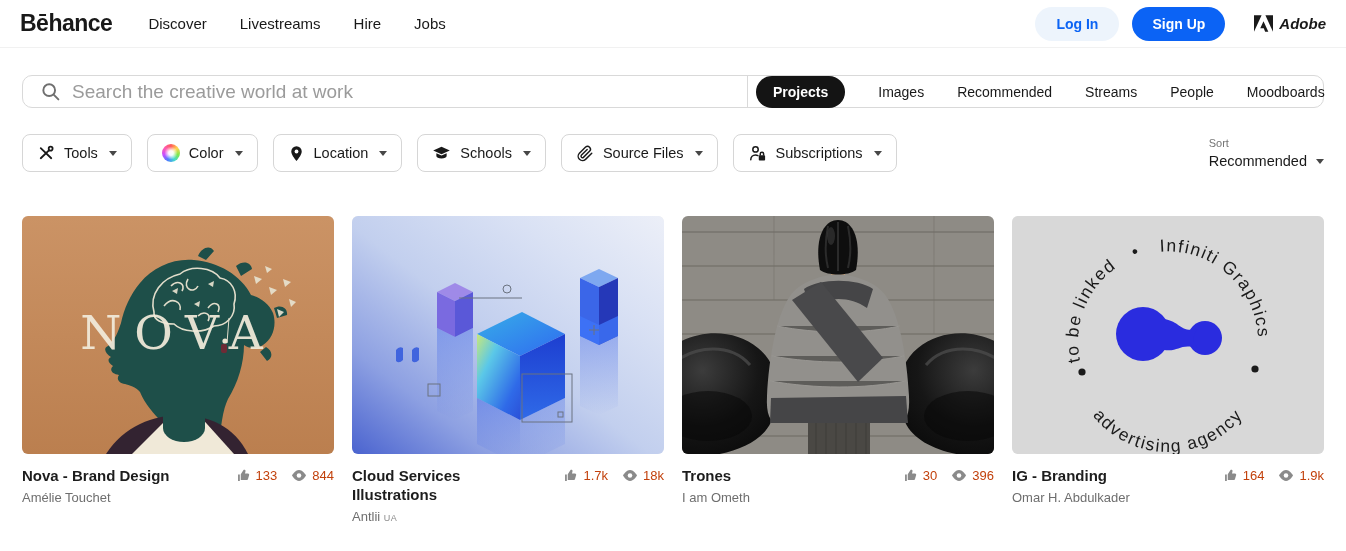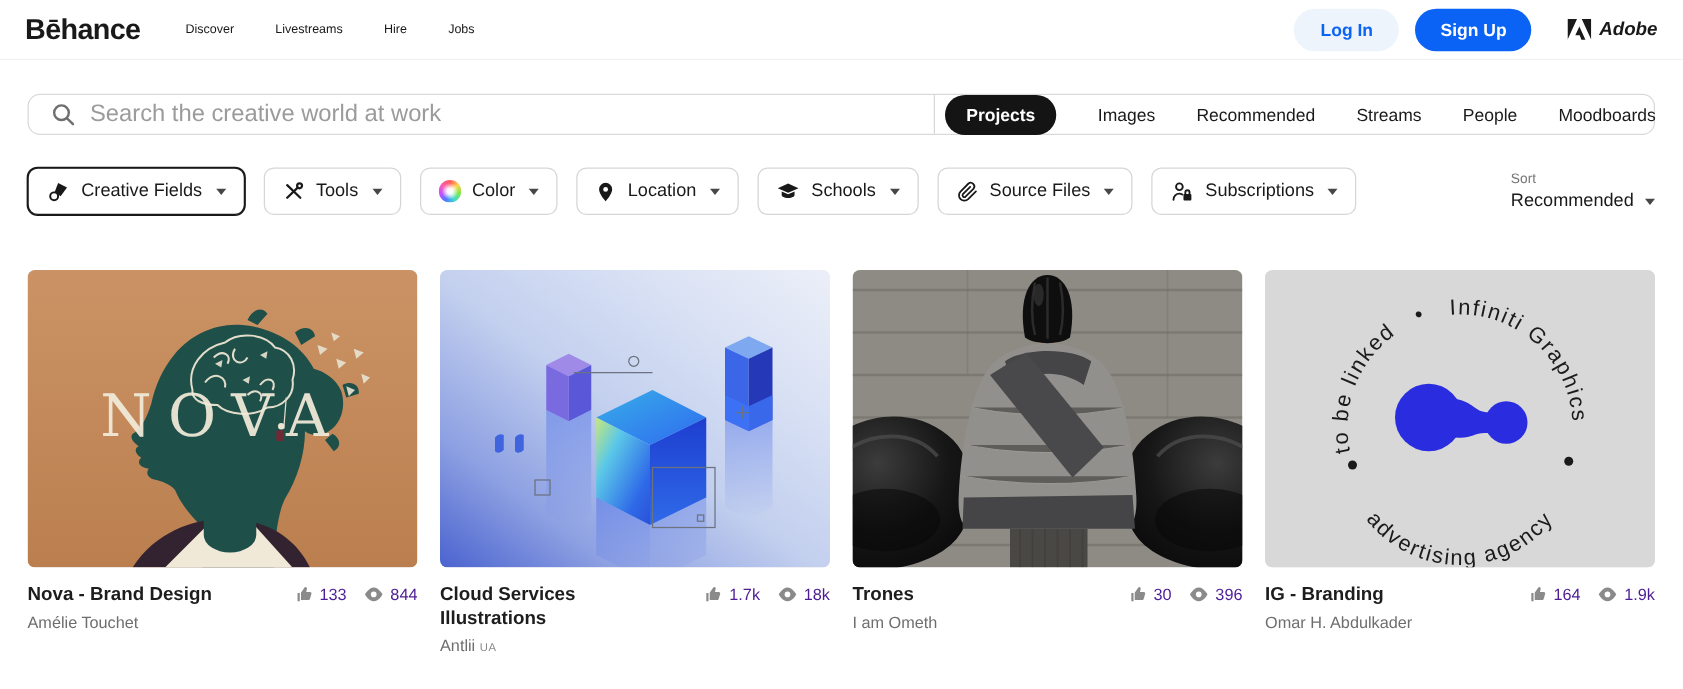--- a/index.html
+++ b/index.html
@@ -4,21 +4,21 @@
 <style>
   * { box-sizing: border-box; margin: 0; padding: 0; }
   html,body { width:1346px; height:551px; background:#fff; overflow:hidden;
     font-family:"Liberation Sans", sans-serif; color:#191919; }
 
   
   .header { height:48px; display:flex; align-items:center; padding:0 20px;
     border-bottom:1px solid #f1f1f1; background:#fff; }
   .logo { font-size:23px; font-weight:bold; letter-spacing:-0.5px; cursor:pointer; }
   .main-nav { display:flex; gap:33px; margin-left:36px; }
-  .main-nav a { font-size:10px; color:#191919; text-decoration:none; cursor:pointer; }
+  .main-nav a { font-size:15px; color:#191919; text-decoration:none; cursor:pointer; }
   .header-right { margin-left:auto; display:flex; align-items:center; gap:13px; }
   .btn-login { background:#edf4fc; color:#0c64f4; border:none; border-radius:22px;
     padding:9px 21px; font-size:14px; font-weight:bold; font-family:inherit; cursor:pointer; }
   .btn-signup { background:#0b63f5; color:#fff; border:none; border-radius:22px;
     padding:9px 20px; font-size:14px; font-weight:bold; font-family:inherit; cursor:pointer; }
   .adobe { display:flex; align-items:center; gap:6px; margin-left:16px; cursor:pointer;font-style:italic; }
   .adobe span { font-size:15px; font-weight:bold; }
 
   
   .search-wrap { margin:27px 22px 0; height:33px; border:1px solid #d9d9d9;
@@ -50,21 +50,21 @@
   .sort-value { font-size:14.5px; color:#191919; display:flex; align-items:center; gap:7px; cursor:pointer; }
 
   
   .grid { margin:44px 22px 0; display:grid; grid-template-columns:repeat(4,1fr); gap:18px; }
   .thumb { height:238px; border-radius:6px; overflow:hidden; cursor:pointer; background:#eee; }
   .thumb svg { display:block; width:100%; height:100%; }
   .meta { display:flex; align-items:flex-start; gap:10px; margin-top:13px; }
   .pt { font-size:15px; font-weight:bold; color:#1d1d1d; line-height:1.25; cursor:pointer; }
   .stats { margin-left:auto; display:flex; gap:14px; align-items:center;
     white-space:nowrap; margin-top:1px; }
-  .stat { display:flex; align-items:center; gap:5px; font-size:13px; color:#4c1d95; }
+  .stat { display:flex; align-items:center; gap:5px; font-size:13px; color:#c2410c; }
   .author { font-size:13px; color:#6e6e6e; margin-top:4px; cursor:pointer; }
   .author .badge { font-size:9px; letter-spacing:.5px; color:#8a8a8a; }
   .icon { display:inline-flex; align-items:center; }
 </style>
 </head>
 <body>
 
 <div class="header">
   <div class="logo">Bēhance</div>
   <nav class="main-nav">
@@ -101,30 +101,20 @@
     <span class="tab active">Projects</span>
     <span class="tab">Images</span>
     <span class="tab">Recommended</span>
     <span class="tab">Streams</span>
     <span class="tab">People</span>
     <span class="tab">Moodboards</span>
   </div>
 </div>
 
 <div class="filters">
-  <button class="fbtn active">
-    <span class="icon">
-      <svg width="19" height="19" viewBox="0 0 24 24">
-          <path fill="#191919" d="M12 3l9 4.5-6.5 9-6-4.5z"></path>
-          <circle cx="8" cy="16.5" r="4" fill="#fff" stroke="#191919" stroke-width="2"></circle>
-        </svg>
-    </span>
-    <span>Creative Fields</span>
-    <span class="caret"></span>
-  </button>
   <button class="fbtn">
     <span class="icon">
       <svg width="18" height="18" viewBox="0 0 24 24" fill="none" stroke="#191919" stroke-width="2.4" stroke-linecap="round">
           <line x1="5" y1="5.5" x2="19" y2="19"></line>
           <line x1="19" y1="5.5" x2="5" y2="19"></line>
           <circle cx="18.2" cy="6.2" r="2.6" fill="#fff"></circle>
         </svg>
     </span>
     <span>Tools</span>
     <span class="caret"></span>

